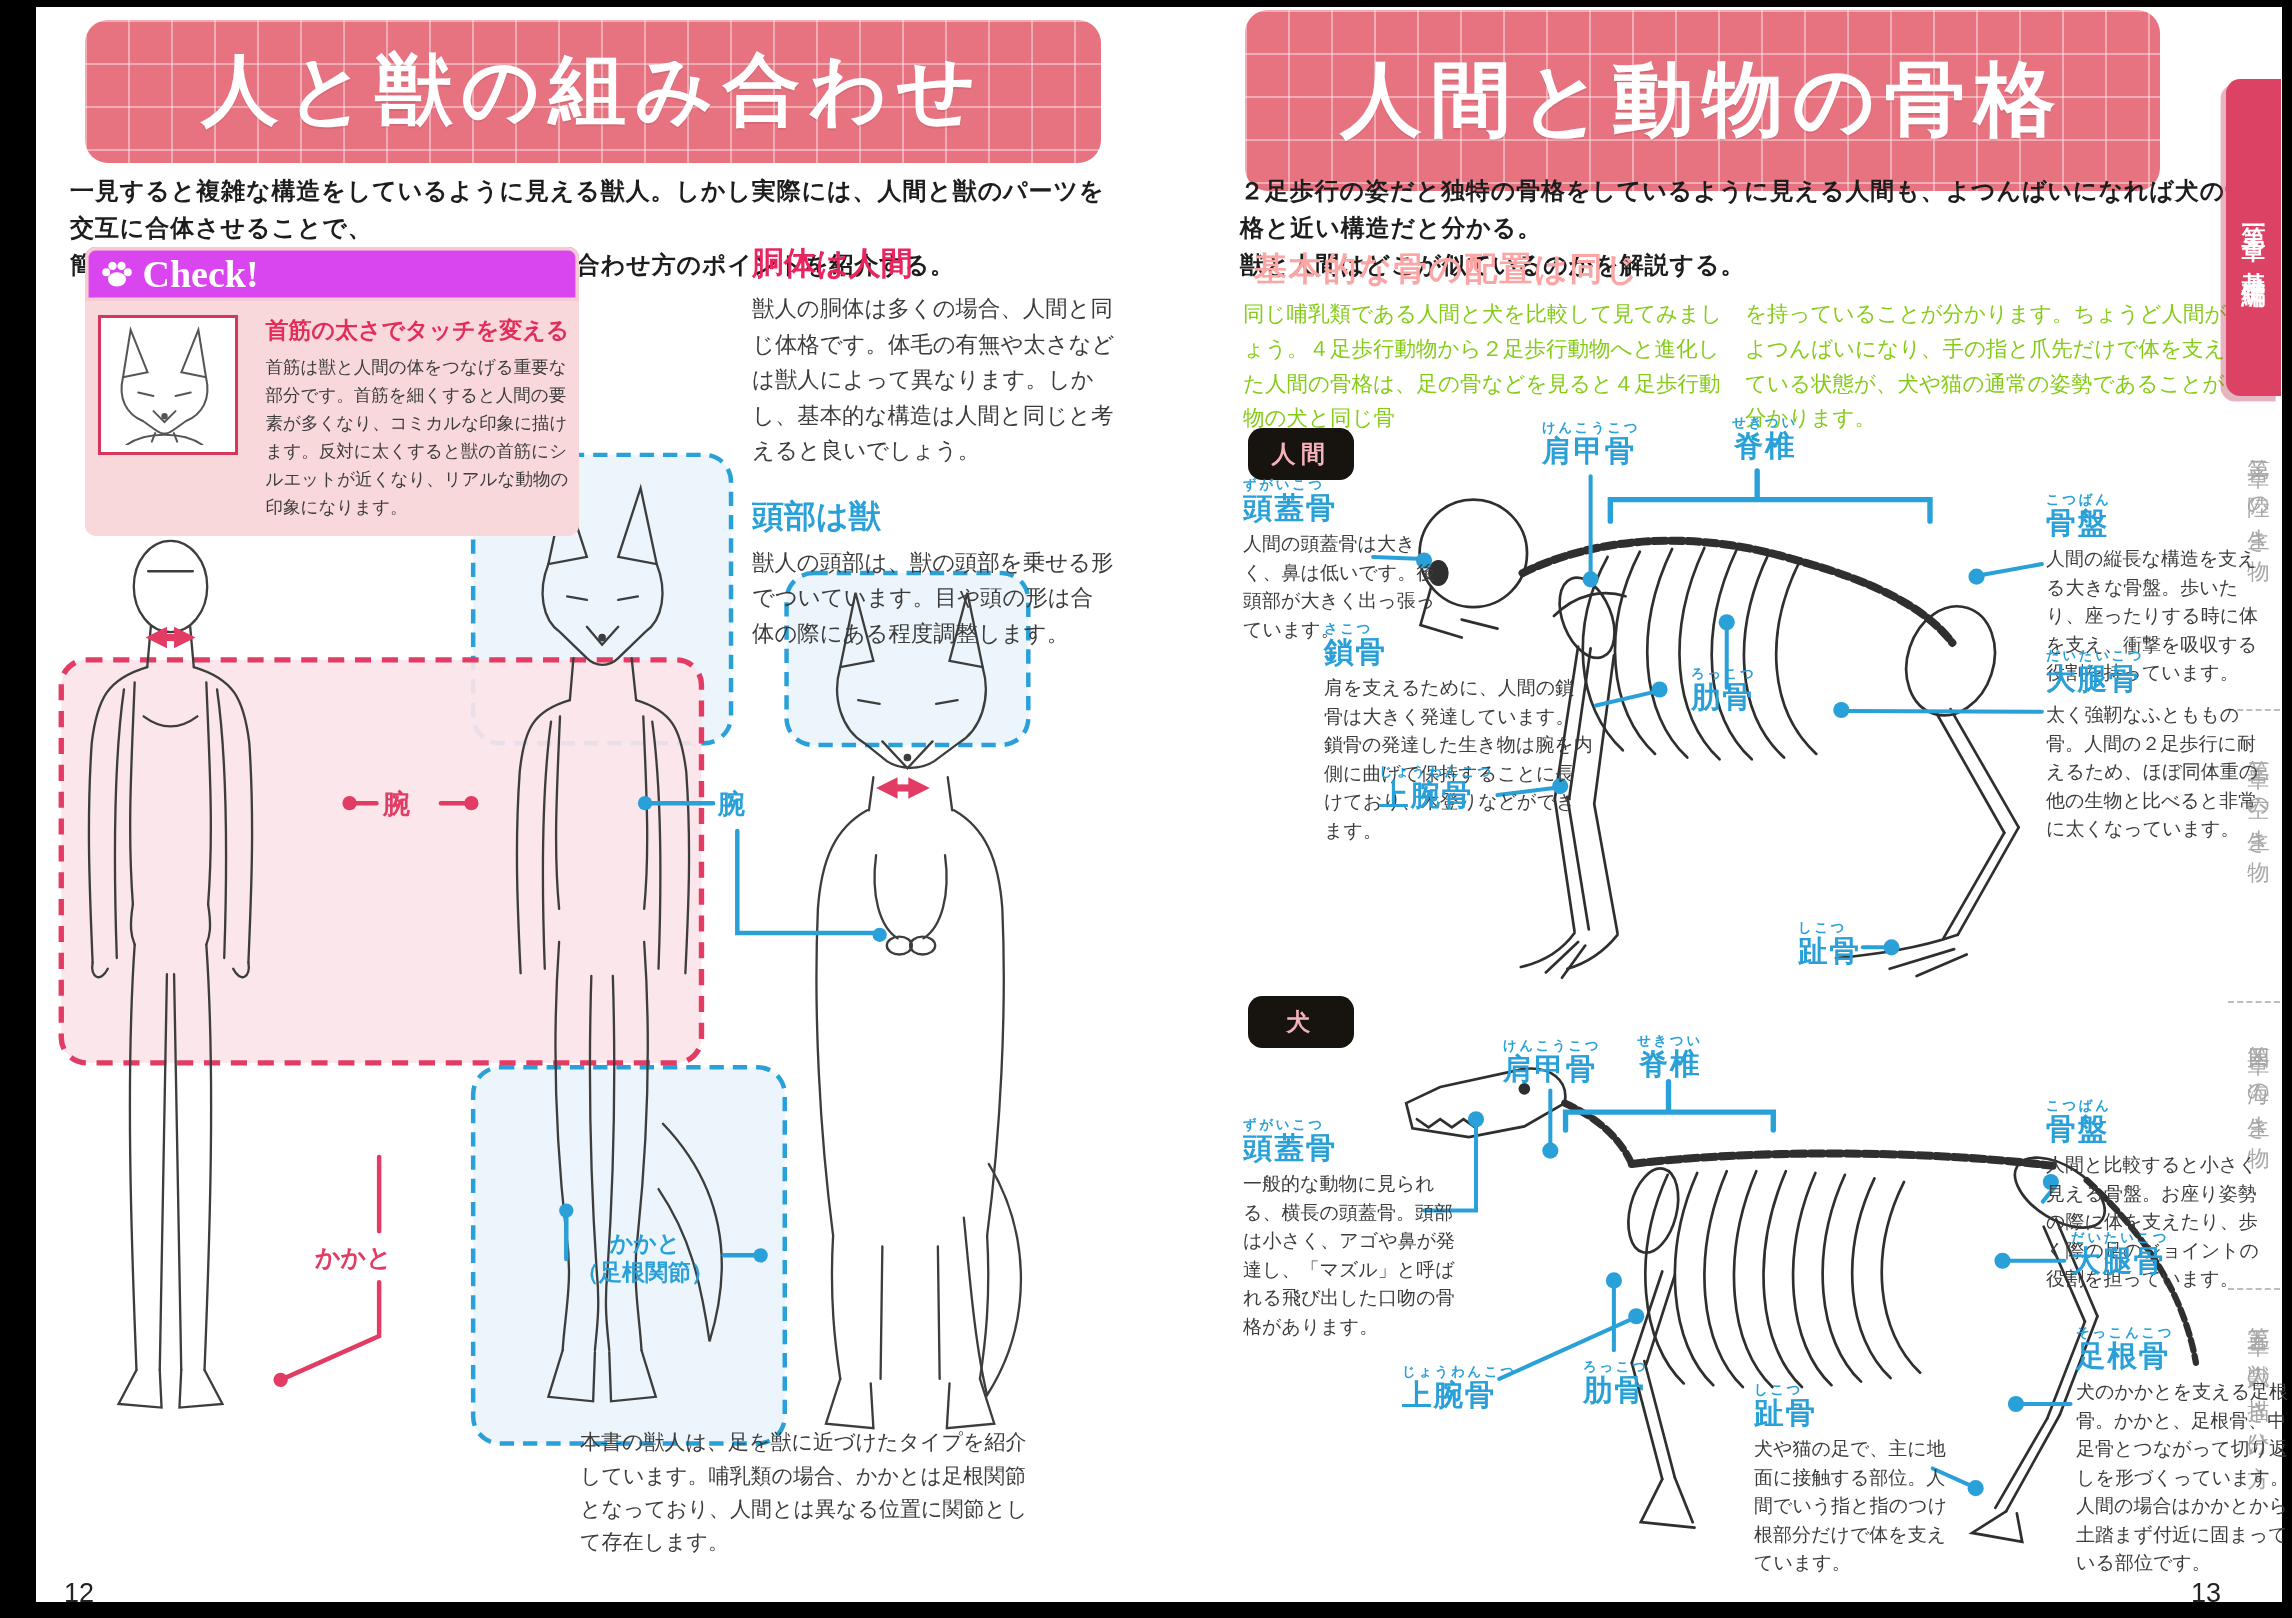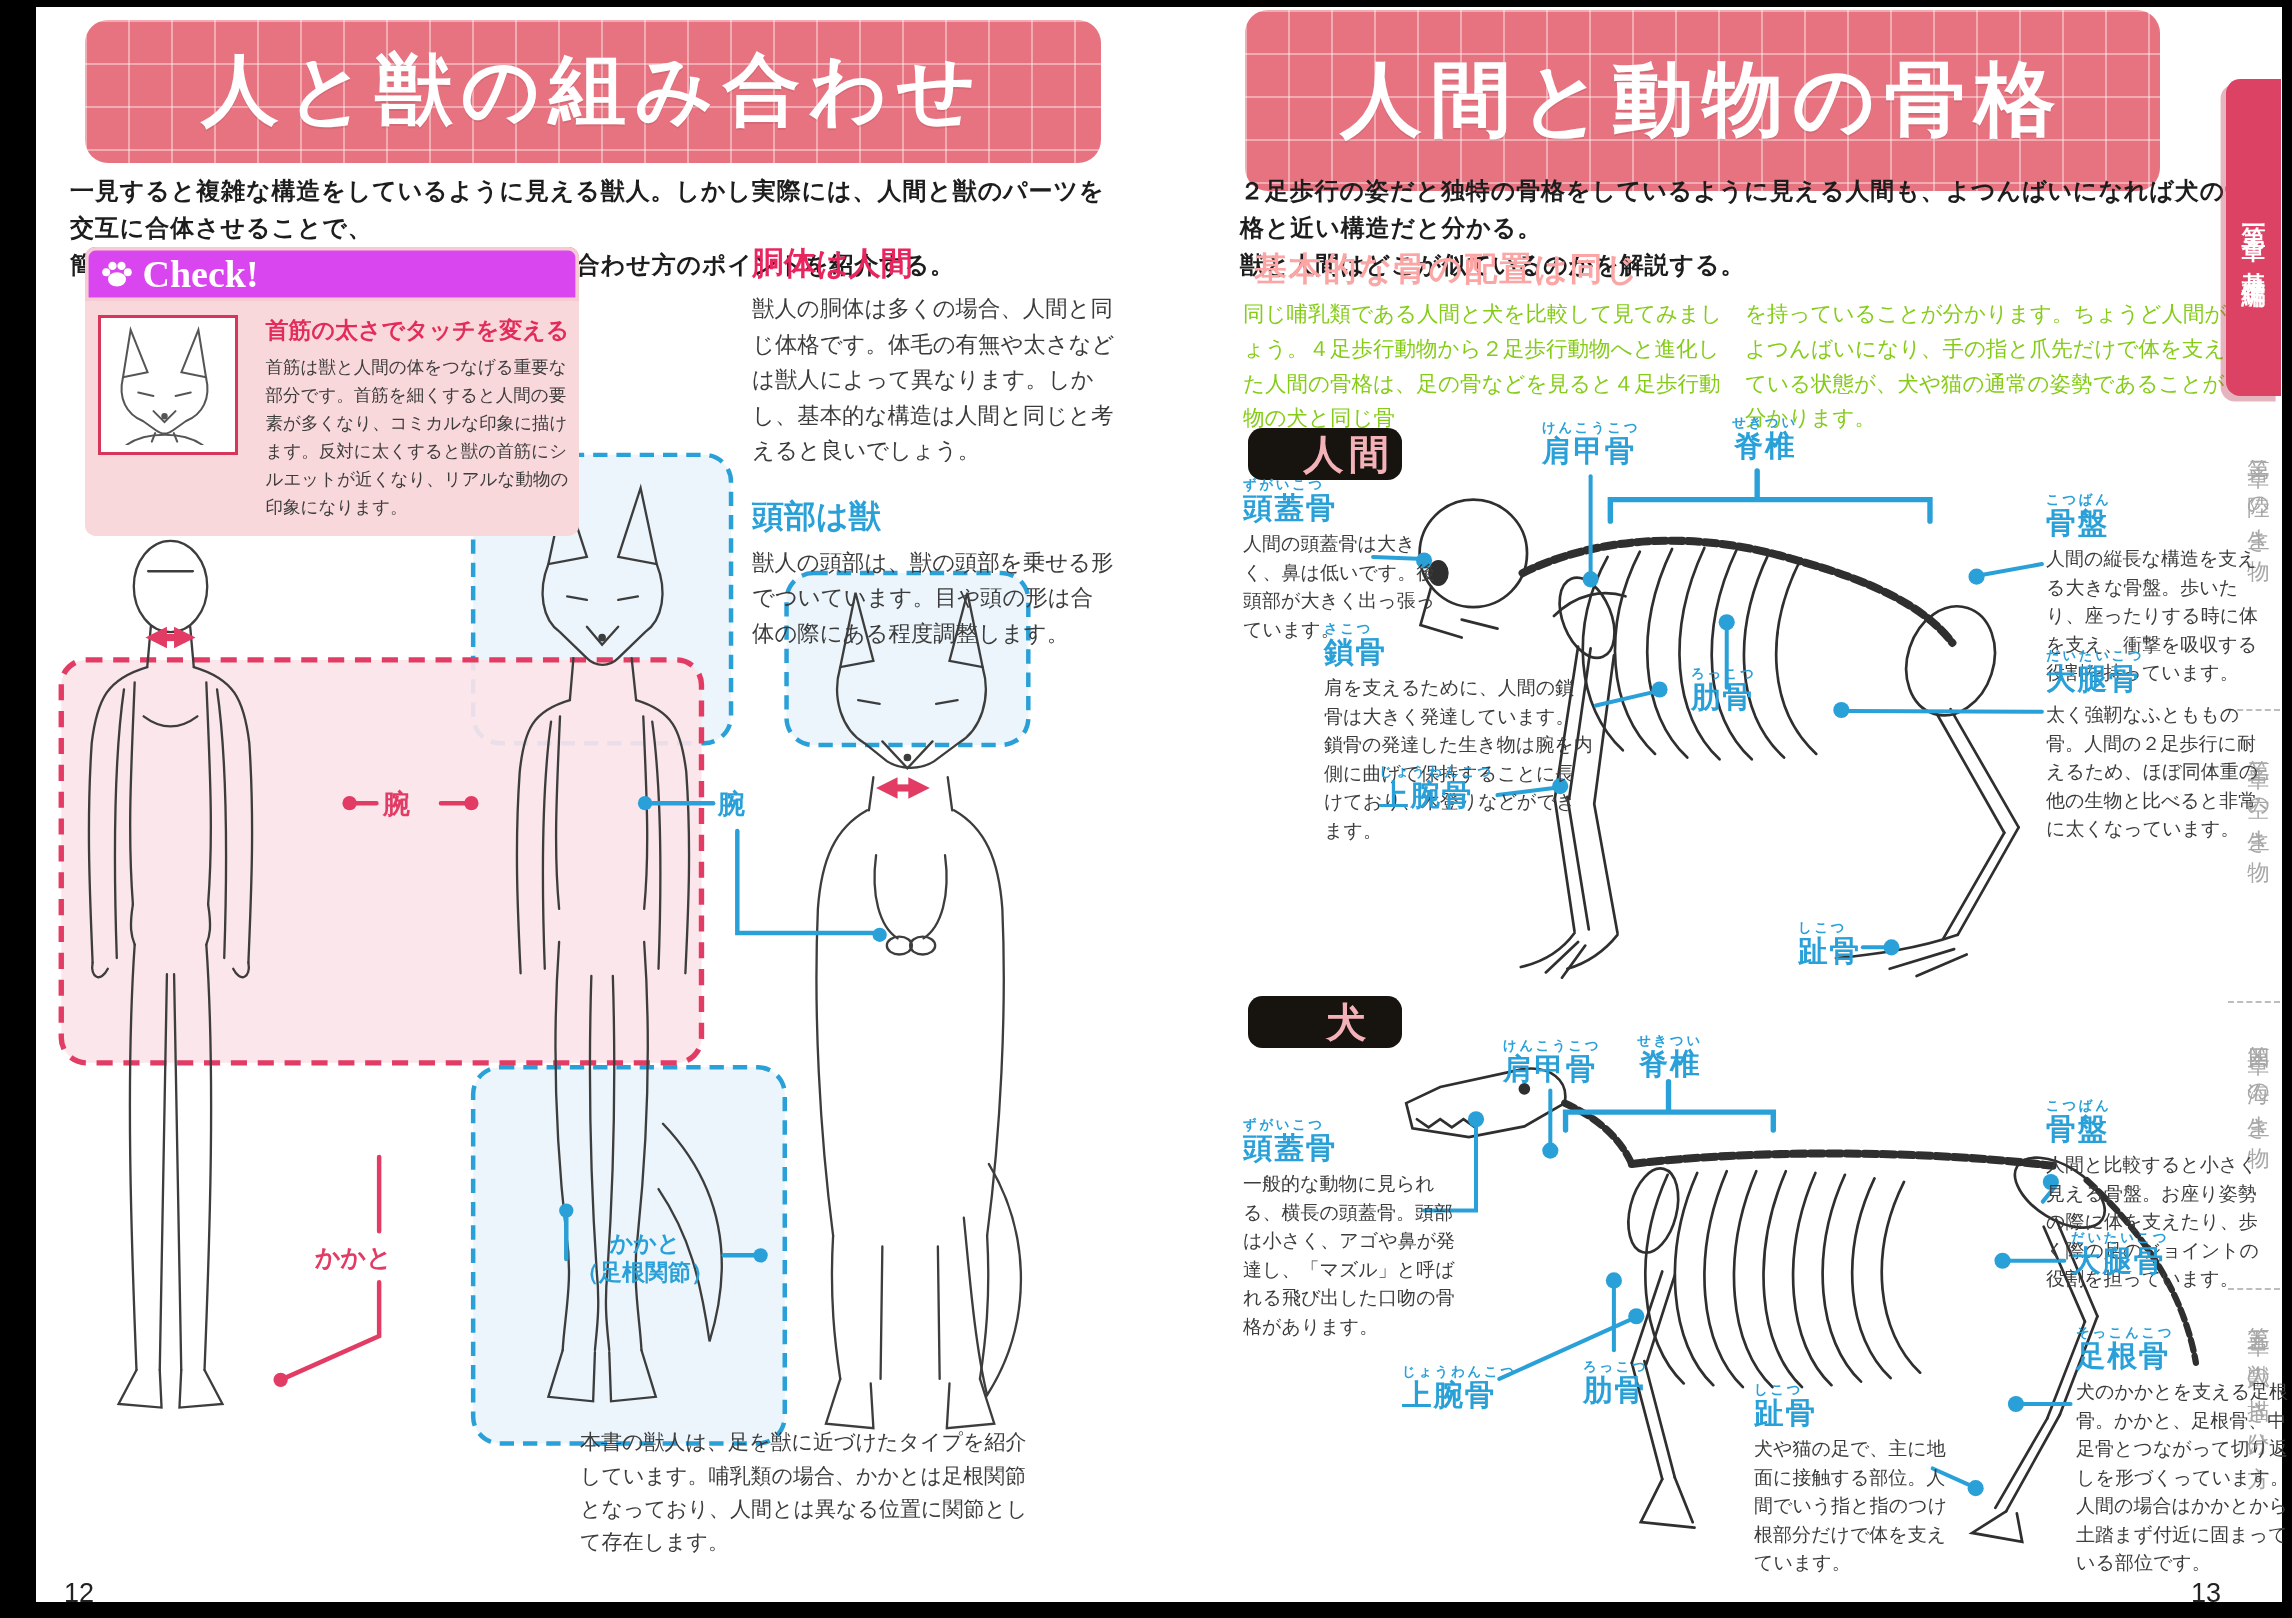--- a/index.html
+++ b/index.html
@@ -40,22 +40,22 @@
   .figlbl{font-weight:bold;font-size:27px;z-index:4;}
   .figlbl.red{color:#e23b64}.figlbl.blue{color:#29a0d8}
 
   
   .bl{position:absolute;z-index:4;}
   .bl .furi{font-size:13.4px;letter-spacing:2.7px;color:#29a0d8;font-weight:bold;margin-bottom:-1.8px;}
   .bl .term{font-size:29.6px;font-weight:bold;color:#29a0d8;letter-spacing:1.8px;line-height:1.05;}
   .bl .desc{margin:7.2px 0 0 0;font-size:19px;line-height:1.5;color:#3c3c3c;}
 
   .badge{position:absolute;z-index:4;background:#17130e;border-radius:14.3px;color:#f4b2b8;
-         font-size:40px;font-weight:bold;display:flex;align-items:center;justify-content:center;
-         letter-spacing:5.4px;padding-left:48px;}
+         font-size:24px;font-weight:bold;display:flex;align-items:center;justify-content:center;
+         letter-spacing:5.4px;}
 
   .redhead{font-size:33px;font-weight:bold;color:#fca5a5;letter-spacing:1.8px;}
   .coltxt{font-size:21.5px;color:#84cc16;line-height:1.62;}
 
   .pagenum{font-size:27px;color:#222;z-index:4;margin-top:32px;}
 
   
   .vtext{writing-mode:vertical-rl;text-orientation:upright;}
   #tab1{left:2226px;top:79px;width:55px;height:317px;background:#dc4263;border-radius:14.3px 0 0 14.3px;
         box-shadow:-5.4px 5.4px 0 rgba(180,40,70,.35);display:flex;align-items:center;justify-content:center;}

